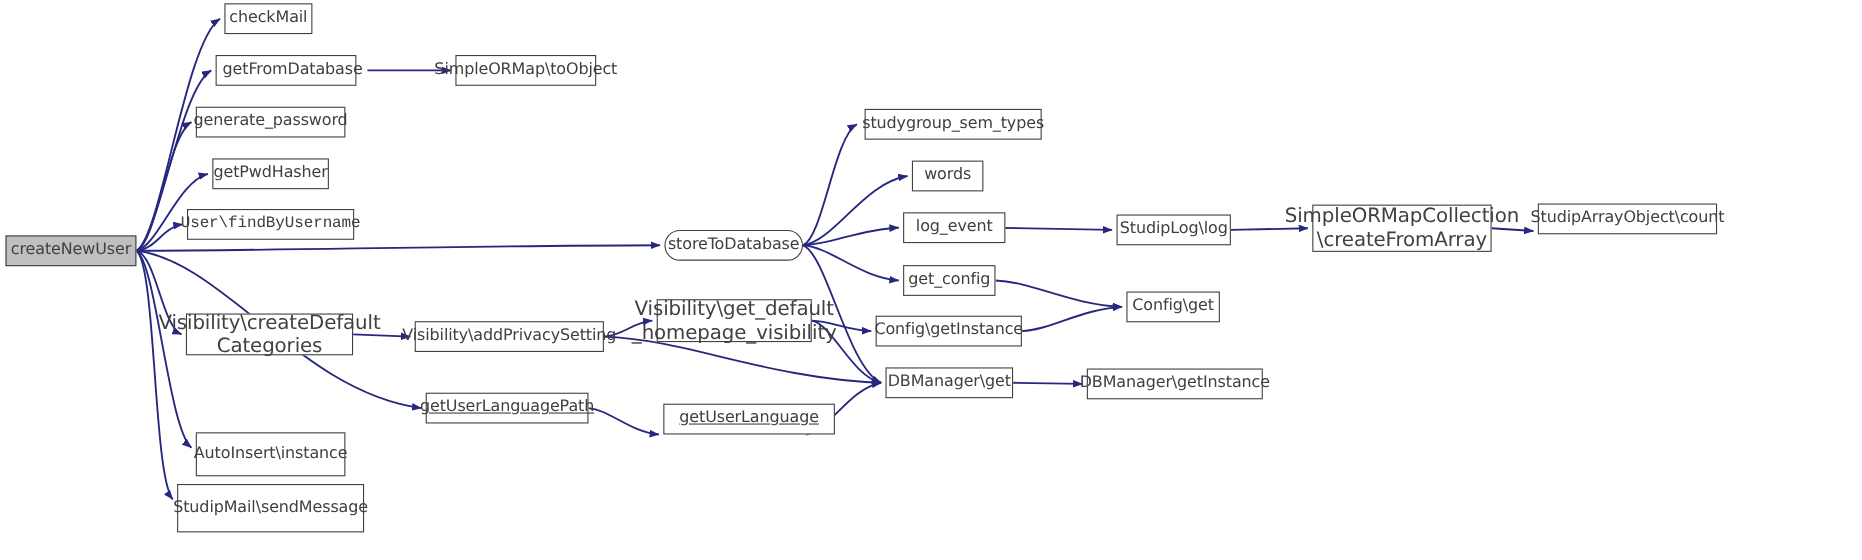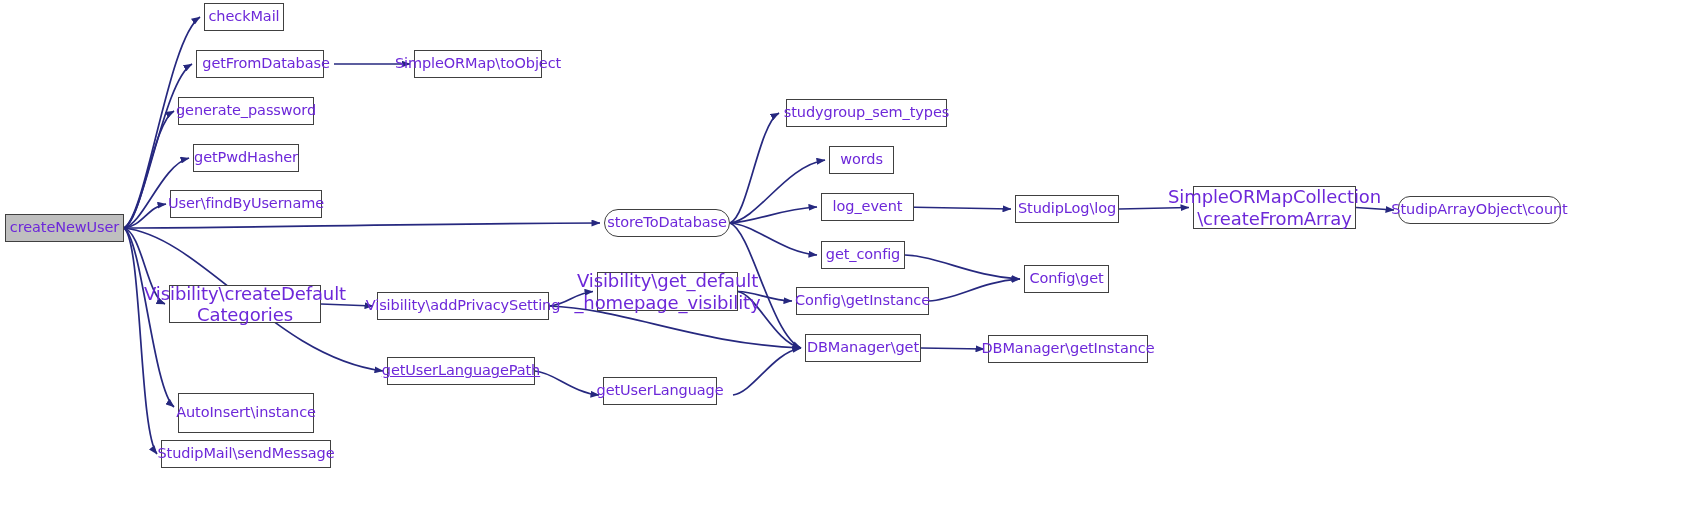--- a/index.html
+++ b/index.html
@@ -26,21 +26,21 @@
   }
   .node {
     position: absolute;
     box-sizing: border-box;
     display: flex;
     align-items: center;
     justify-content: center;
     text-align: center;
     background: #ffffff;
     border: 1px solid #404040;
-    color: #6d28d9;
+    color: #404040;
     font-size: 14.5px;
     line-height: 1.18;
     letter-spacing: -0.1px;
     white-space: pre;
     z-index: 2;
   }
   .node.highlight {
     background: #bfbfbf;
     border: 1px solid #404040;
   }
@@ -90,37 +90,37 @@
         <path d="M 733 395 C 753.4 392.18, 772.44 352.7, 801 348" marker-end="url(#arrowhead)"></path>
       </g>
   </svg>
   <div id="nodes">
       <div class="node highlight" style="left: 5px; top: 214px; width: 119px; height: 28px;">createNewUser</div>
       <div class="node" style="left: 204px; top: 3px; width: 80px; height: 28px;">checkMail</div>
       <div class="node" style="left: 196px; top: 50px; width: 128px; height: 28px; padding-left: 12px;">getFromDatabase</div>
       <div class="node" style="left: 414px; top: 50px; width: 128px; height: 28px;">SimpleORMap\toObject</div>
       <div class="node" style="left: 178px; top: 97px; width: 136px; height: 28px;">generate_password</div>
       <div class="node" style="left: 193px; top: 144px; width: 106px; height: 28px;">getPwdHasher</div>
-      <div class="node" style="left: 170px; top: 190px; width: 152px; height: 28px;">User\findByUsername</div>
+      <div class="node" style="left: 170px; top: 190px; width: 152px; height: 28px; font-family: Liberation Mono, monospace;">User\findByUsername</div>
       <div class="node" style="left: 604px; top: 209px; width: 126px; height: 28px; border-radius: 14px;">storeToDatabase</div>
       <div class="node" style="left: 786px; top: 99px; width: 161px; height: 28px;">studygroup_sem_types</div>
       <div class="node" style="left: 829px; top: 146px; width: 65px; height: 28px;">words</div>
       <div class="node" style="left: 821px; top: 193px; width: 93px; height: 28px;">log_event</div>
       <div class="node" style="left: 1015px; top: 195px; width: 104px; height: 28px;">StudipLog\log</div>
       <div class="node small" style="left: 1193px; top: 186px; width: 163px; height: 43px;">SimpleORMapCollection
 \createFromArray</div>
-      <div class="node" style="left: 1398px; top: 196px; width: 163px; height: 28px; border-radius: 12px;">StudipArrayObject\count</div>
+      <div class="node" style="left: 1398px; top: 185px; width: 163px; height: 28px;">StudipArrayObject\count</div>
       <div class="node" style="left: 821px; top: 241px; width: 84px; height: 28px;">get_config</div>
       <div class="node" style="left: 1024px; top: 265px; width: 85px; height: 28px;">Config\get</div>
       <div class="node small" style="left: 169px; top: 285px; width: 152px; height: 38px;">Visibility\createDefault
 Categories</div>
       <div class="node" style="left: 377px; top: 292px; width: 172px; height: 28px;">Visibility\addPrivacySetting</div>
       <div class="node small" style="left: 597px; top: 272px; width: 141px; height: 39px;">Visibility\get_default
 _homepage_visibility</div>
       <div class="node" style="left: 796px; top: 287px; width: 133px; height: 28px;">Config\getInstance</div>
       <div class="node" style="left: 805px; top: 334px; width: 116px; height: 28px;">DBManager\get</div>
       <div class="node" style="left: 988px; top: 335px; width: 160px; height: 28px;">DBManager\getInstance</div>
       <div class="node" style="left: 387px; top: 357px; width: 148px; height: 28px; text-decoration: underline;">getUserLanguagePath</div>
-      <div class="node" style="left: 603px; top: 377px; width: 114px; height: 28px;">getUserLanguage</div>
+      <div class="node" style="left: 603px; top: 367px; width: 156px; height: 28px; text-decoration: underline;">getUserLanguage</div>
       <div class="node" style="left: 178px; top: 393px; width: 136px; height: 40px;">AutoInsert\instance</div>
-      <div class="node" style="left: 161px; top: 440px; width: 170px; height: 28px;">StudipMail\sendMessage</div>
+      <div class="node" style="left: 161px; top: 440px; width: 170px; height: 44px;">StudipMail\sendMessage</div>
     </div>
 </div>
 
 </body></html>

